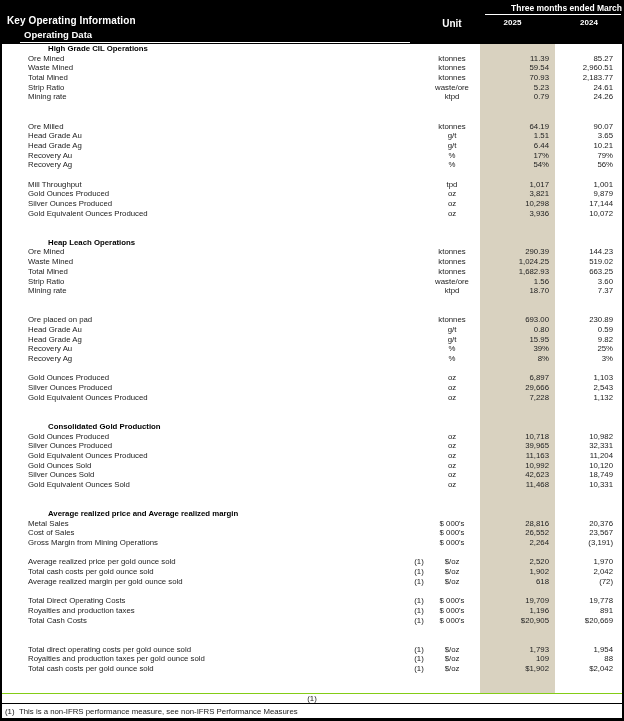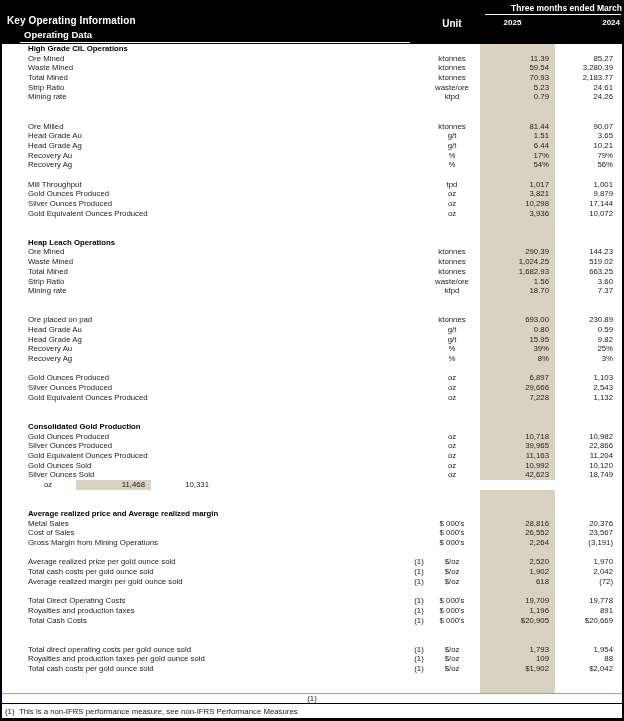--- a/index.html
+++ b/index.html
@@ -16,32 +16,32 @@
 
   
   .hdr { position:relative; width:100%; height:43px; background:#000; color:#fff; }
   .hdr .title { position:absolute; left:5px; top:14px; font-size:10px; font-weight:bold; letter-spacing:0.1px; }
   .hdr .subtitle { position:absolute; left:22px; top:28px; font-size:9.5px; font-weight:bold; }
   .hdr .subtitle-line { position:absolute; left:18px; top:41px; width:390px; height:1px; background:#fff; }
   .hdr .period { position:absolute; left:476px; top:2px; width:144px; text-align:right; font-size:8.5px; font-weight:bold; }
   .hdr .period-line { position:absolute; left:483px; top:13px; width:136px; height:1px; background:#fff; }
   .hdr .unit-h { position:absolute; left:423px; top:17px; width:54px; text-align:center; font-size:10px; font-weight:bold; }
   .hdr .y25 { position:absolute; left:472px; top:17px; width:77px; text-align:center; font-size:8px; font-weight:bold; }
-  .hdr .y24 { position:absolute; left:556px; top:17px; width:62px; text-align:right; font-size:8px; font-weight:bold; }
+  .hdr .y24 { position:absolute; left:556px; top:17px; width:62px; text-align:center; font-size:8px; font-weight:bold; }
 
   
   .rows { position:relative; width:100%; }
   .row { display:flex; height:9.69px; line-height:9.6px; font-size:7.8px; align-items:stretch; }
   .row .lbl  { flex:1 1 auto; padding-left:26px; white-space:nowrap; overflow:hidden; }
   .row .fn   { flex:0 0 26px; text-align:center; }
   .row .unit { flex:0 0 40px; text-align:center; }
   .row .sp   { flex:0 0 8px; }
   .row .v25  { flex:0 0 75px; text-align:right; padding-right:6px; }
   .row .v24  { flex:0 0 67px; text-align:right; padding-right:9px; }
-  .row.section .lbl { font-weight:bold; color:#000; }
+  .row.section .lbl { font-weight:bold; color:#000;margin-left:20px; }
   .row .v25 { background:var(--accent, #d9d2c0); }
   .row.topline { border-top:1px solid #84cc16;flex-direction:column; }
 
   
   .footnote { position:absolute; left:0; right:0; bottom:0; height:15px;
     border-top:1px solid #000; background:#fff;
     display:flex; align-items:center; font-size:7.8px; }
   .footnote .mark { flex:0 0 17px; padding-left:3px; }
   .footnote .txt  { flex:1; }
 </style>
@@ -77,21 +77,21 @@
         <span class="sp"></span>
         <span class="v25">11.39</span>
         <span class="v24">85.27</span>
       </div>
       <div class="row data">
         <span class="lbl">Waste Mined</span>
         <span class="fn"></span>
         <span class="unit">ktonnes</span>
         <span class="sp"></span>
         <span class="v25">59.54</span>
-        <span class="v24">3,280.39</span>
+        <span class="v24">2,960.51</span>
       </div>
       <div class="row data">
         <span class="lbl">Total Mined</span>
         <span class="fn"></span>
         <span class="unit">ktonnes</span>
         <span class="sp"></span>
         <span class="v25">70.93</span>
         <span class="v24">2,183.77</span>
       </div>
       <div class="row data">
@@ -124,21 +124,21 @@
         <span class="unit"></span>
         <span class="sp"></span>
         <span class="v25"></span>
         <span class="v24"></span>
       </div>
       <div class="row data">
         <span class="lbl">Ore Milled</span>
         <span class="fn"></span>
         <span class="unit">ktonnes</span>
         <span class="sp"></span>
-        <span class="v25">81.44</span>
+        <span class="v25">64.19</span>
         <span class="v24">90.07</span>
       </div>
       <div class="row data">
         <span class="lbl">Head Grade Au</span>
         <span class="fn"></span>
         <span class="unit">g/t</span>
         <span class="sp"></span>
         <span class="v25">1.51</span>
         <span class="v24">3.65</span>
       </div>
@@ -389,21 +389,21 @@
         <span class="sp"></span>
         <span class="v25">10,718</span>
         <span class="v24">10,982</span>
       </div>
       <div class="row data">
         <span class="lbl">Silver Ounces Produced</span>
         <span class="fn"></span>
         <span class="unit">oz</span>
         <span class="sp"></span>
         <span class="v25">39,965</span>
-        <span class="v24">22,866</span>
+        <span class="v24">32,331</span>
       </div>
       <div class="row data">
         <span class="lbl">Gold Equivalent Ounces Produced</span>
         <span class="fn"></span>
         <span class="unit">oz</span>
         <span class="sp"></span>
         <span class="v25">11,163</span>
         <span class="v24">11,204</span>
       </div>
       <div class="row data">
@@ -416,20 +416,21 @@
       </div>
       <div class="row data">
         <span class="lbl">Silver Ounces Sold</span>
         <span class="fn"></span>
         <span class="unit">oz</span>
         <span class="sp"></span>
         <span class="v25">42,623</span>
         <span class="v24">18,749</span>
       </div>
       <div class="row data">
+        <span class="lbl">Gold Equivalent Ounces Sold</span>
         <span class="fn"></span>
         <span class="unit">oz</span>
         <span class="sp"></span>
         <span class="v25">11,468</span>
         <span class="v24">10,331</span>
       </div>
       <div class="row blank">
         <span class="lbl"></span>
         <span class="fn"></span>
         <span class="unit"></span>

